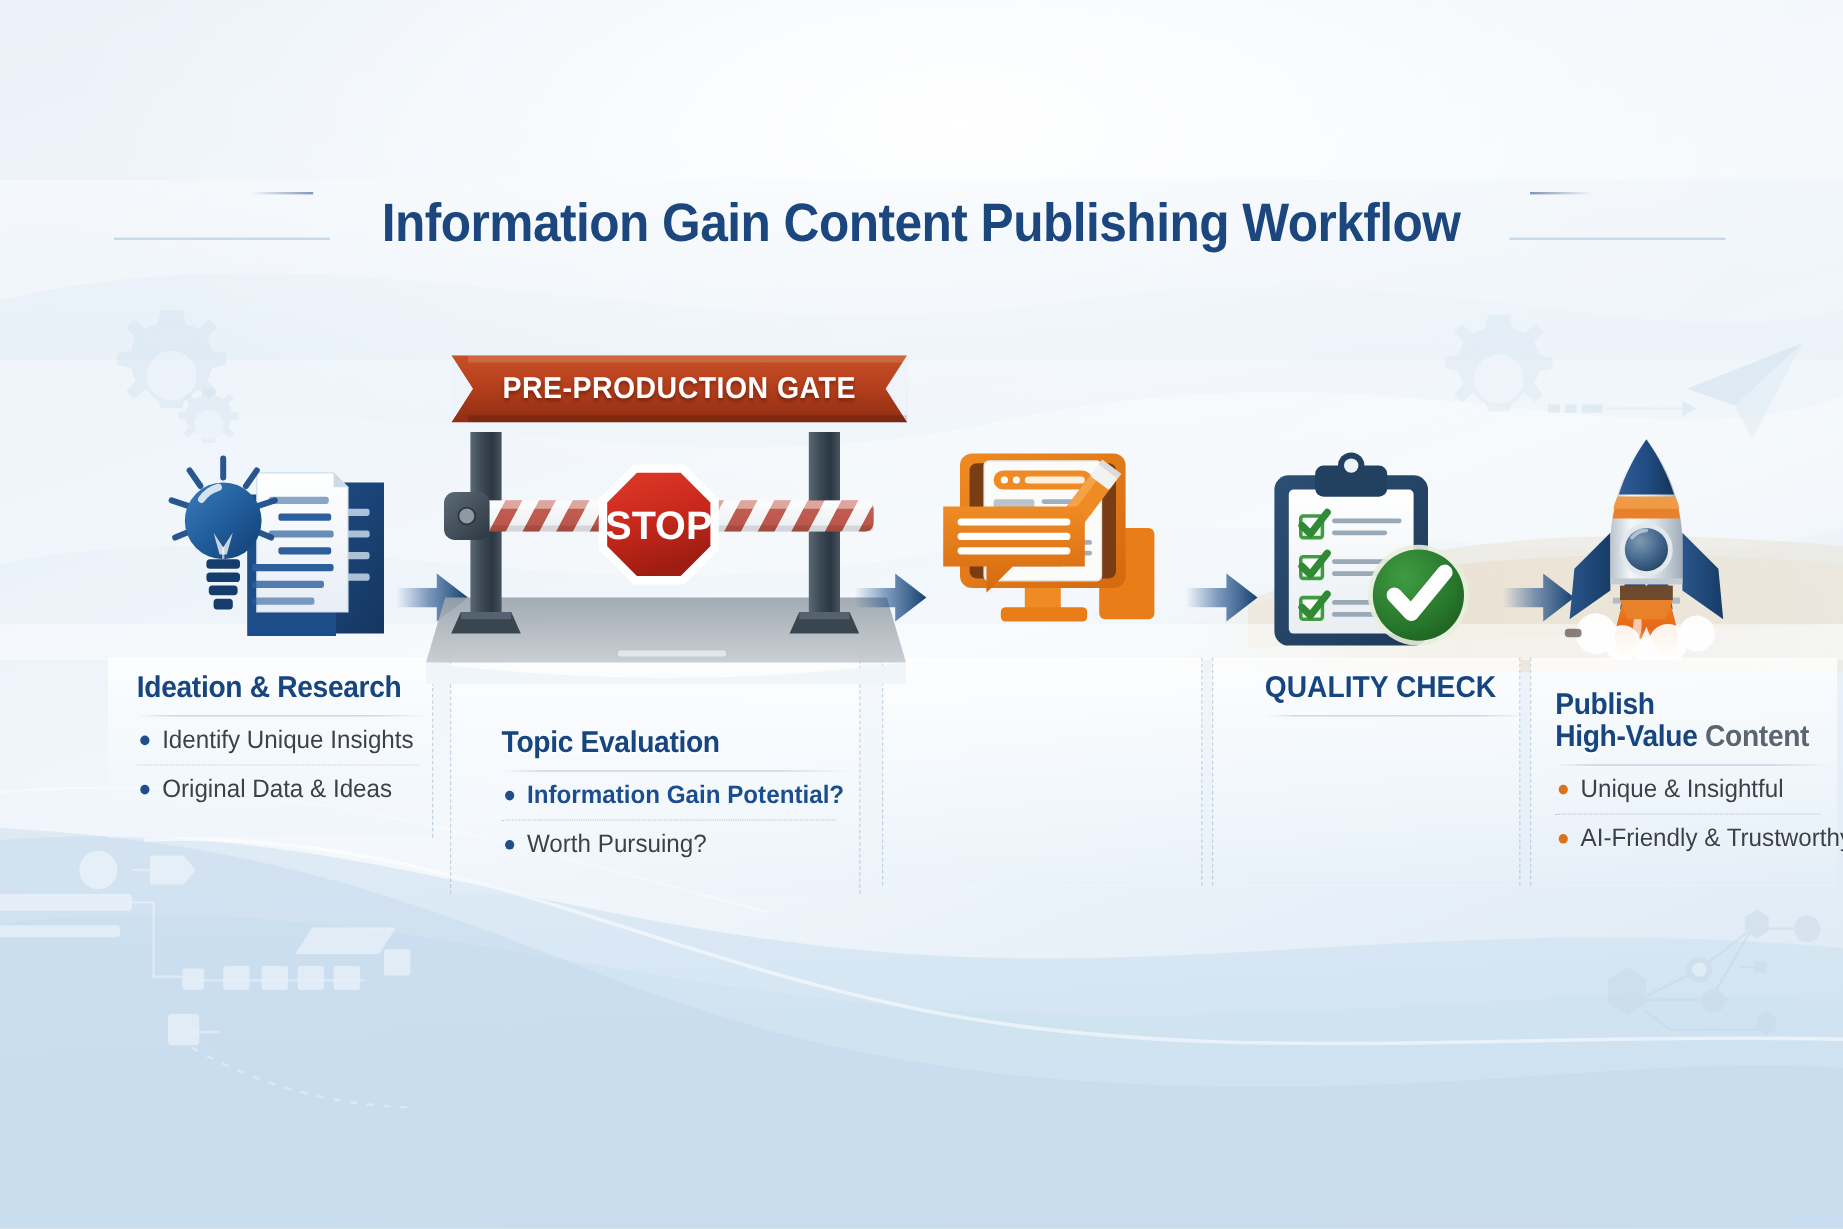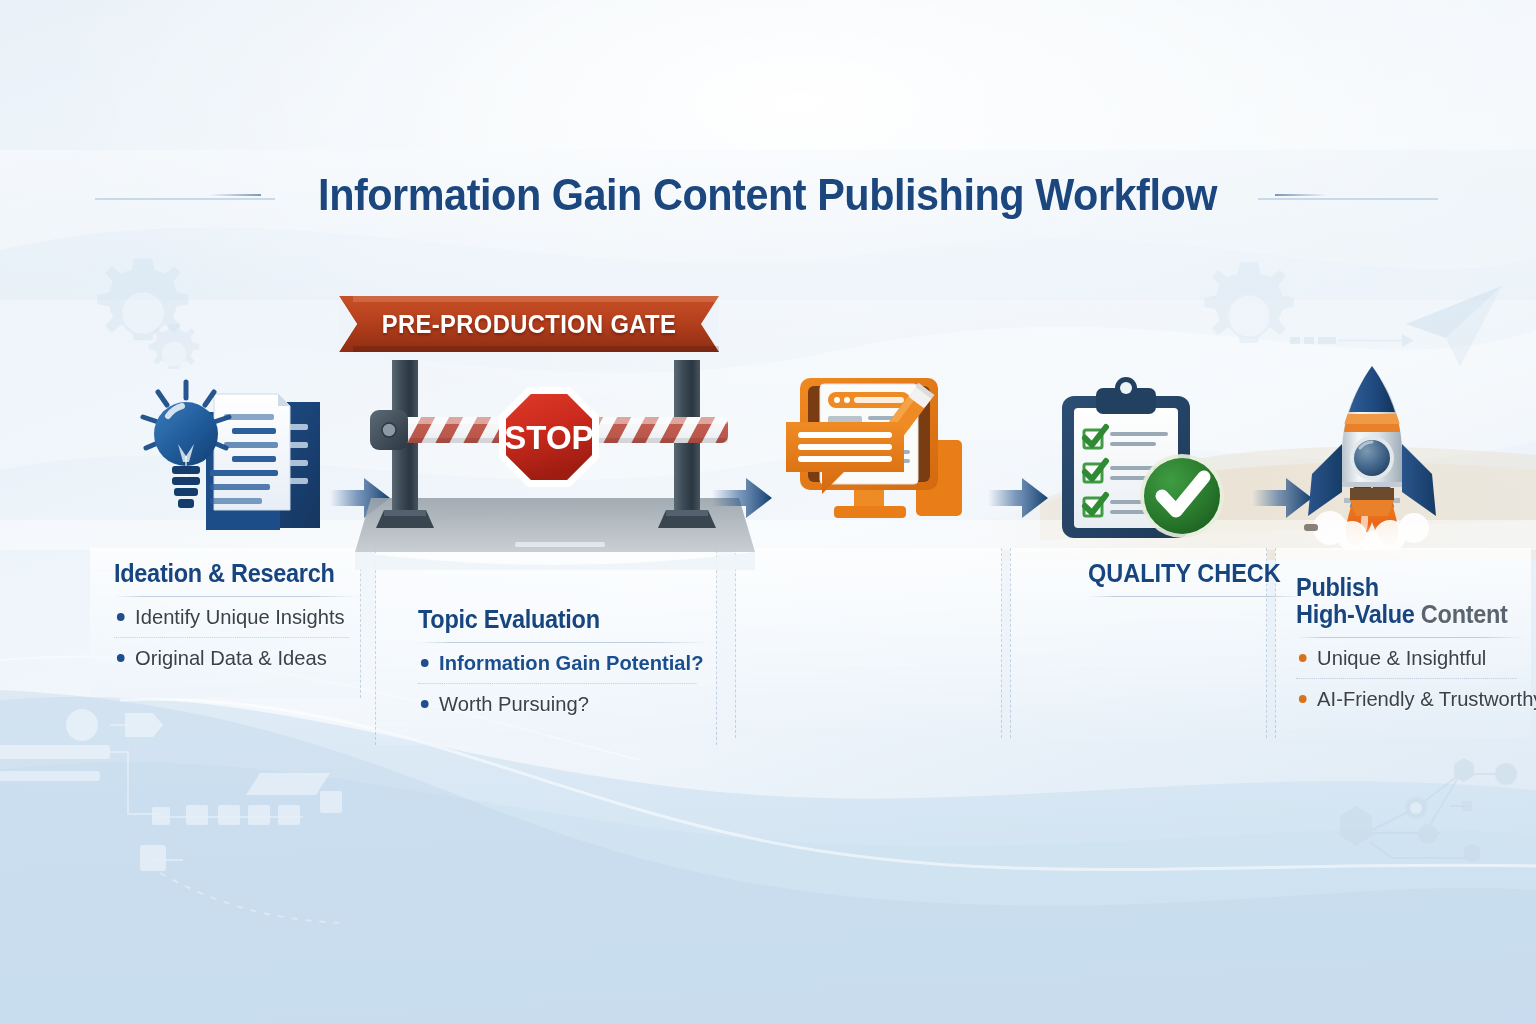--- a/index.html
+++ b/index.html
@@ -15,21 +15,21 @@
       linear-gradient(160deg,#dce8f4 0%,#eaf2f9 28%,#f4f8fc 52%,#e4eef7 78%,#d8e6f3 100%);
   }
 
   
   .bgwave{position:absolute;left:0;top:0;width:100%;height:100%;pointer-events:none;}
   .gearwm{position:absolute;pointer-events:none;opacity:.5;}
 
   
   .title-wrap{
     position:absolute;left:0;right:0;top:160px;height:70px;
-    display:flex;align-items:center;justify-content:center;gap:18px;
+    display:flex;justify-content:center;gap:18px;
   }
   .title-rule{height:2px;width:52px;background:linear-gradient(90deg,rgba(30,70,125,0),rgba(30,70,125,.55));}
   .title-rule.right{background:linear-gradient(90deg,rgba(30,70,125,.55),rgba(30,70,125,0));}
   .title-text{
     font-family:"Liberation Sans", sans-serif;
     font-size:45px;font-weight:700;letter-spacing:-0.5px;
     color:#1b467e;white-space:nowrap;
     transform:scaleX(.92);transform-origin:center;
     text-shadow:0 1px 0 rgba(255,255,255,.85);
   }
@@ -378,21 +378,21 @@
       </linearGradient>
     </defs>
     <g filter="none">
       <polygon points="31,2 73,2 102,31 102,73 73,102 31,102 2,73 2,31" fill="#ffffff"></polygon>
       <polygon points="33,7 71,7 97,33 97,71 71,97 33,97 7,71 7,33" fill="url(#stopG)"></polygon>
       <polygon points="33,7 71,7 97,33 97,71 71,97 33,97 7,71 7,33" fill="none" stroke="#ffffff" stroke-width="4"></polygon>
     </g>
     <text x="52" y="64" text-anchor="middle" font-family="Liberation Sans, sans-serif" font-size="33" font-weight="700" fill="#ffffff">STOP</text>
   </svg>
 
-  <div class="ribbon" style="left:339px;top:296px;width:380px;height:56px;">
+  <div class="ribbon" style="left:376px;top:296px;width:380px;height:56px;">
     <svg width="380" height="56" viewBox="0 0 380 56" style="position:absolute;left:0;top:0;">
       <defs>
         <linearGradient id="ribG" x1="0" y1="0" x2="0" y2="1">
           <stop offset="0%" stop-color="#c85026"></stop>
           <stop offset="45%" stop-color="#b5401d"></stop>
           <stop offset="100%" stop-color="#8f2d13"></stop>
         </linearGradient>
       </defs>
       <path d="M0 0 L380 0 L380 56 L0 56 L18 28 Z" fill="url(#ribG)"></path>
       <path d="M380 0 L380 56 L362 28 Z" fill="#eef4f9"></path>
@@ -597,21 +597,21 @@
   <div class="panel" style="left:114px;top:560px;width:245px;">
     <div class="heading">Ideation &amp; Research</div>
     <div class="head-rule"></div>
     <ul class="bullets">
       <li>Identify Unique Insights</li>
       <li>Original Data &amp; Ideas</li>
     </ul>
   </div>
 
 
-  <div class="panel" style="left:1088px;top:560px;width:220px;">
+  <div class="panel" style="left:1054px;top:560px;width:220px;">
     <div class="heading caps">QUALITY CHECK</div>
     <div class="head-rule"></div>
   </div>
 
   <div class="panel" style="left:1296px;top:574px;width:230px;">
     <div class="heading">
       <span>Publish</span><br>
       <span>High-Value</span><span class="gray"> Content</span>
     </div>
     <div class="head-rule"></div>

